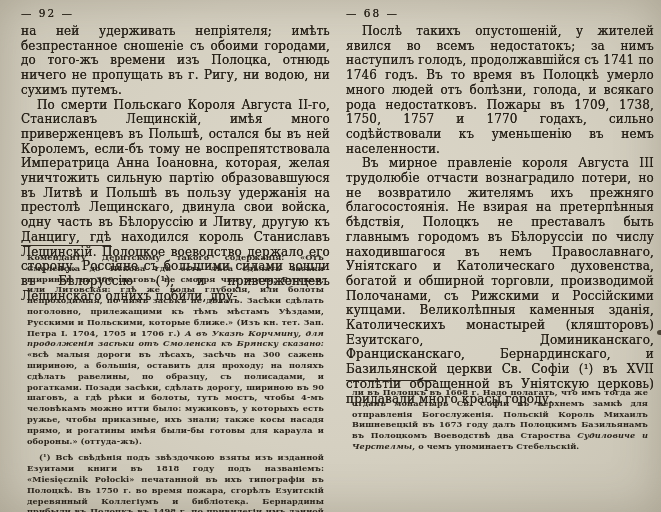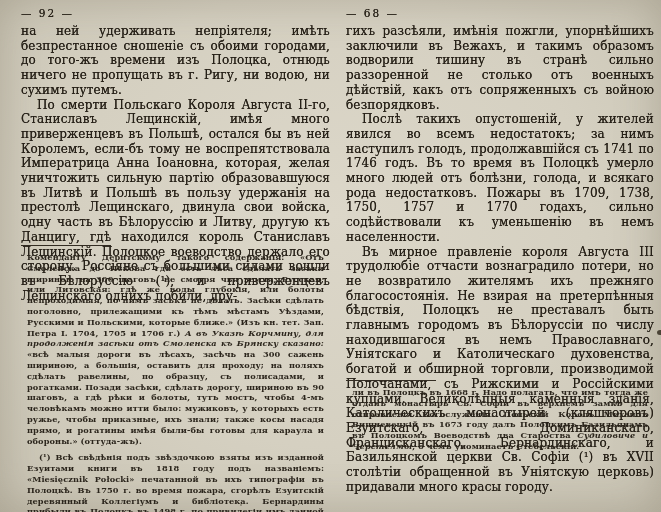--- a/index.html
+++ b/index.html
@@ -74,21 +74,20 @@
       <div class="footnotes">
           <p class=""><span>Коменданту Дерптскому такого содержанія: «Отъ Смоленска до Пскова гдѣ есть лѣса сдѣлать засѣки шириною на 300 шаговъ, не смотря чья земля, Русская, или Литовская: гдѣ же воды глубокія, или болоты непроходимыя, по нимъ засѣкъ не дѣлать. Засѣки сдѣлать поголовно, прилежащими къ тѣмъ мѣстамъ Уѣздами, Русскими и Польскими, которые ближе.» (Изъ кн. тет. Зап. Петра I. 1704, 1705 и 1706 г.) </span><span class="it">А въ Указѣ Корчмину, для продолженія засѣки отъ Смоленска къ Брянску сказано:</span><span> «всѣ малыя дороги въ лѣсахъ, засѣчь на 300 сажень шириною, а большія, оставить для проходу; на поляхъ сдѣлать равелины, по образцу, съ полисадами, и рогатками. Позади засѣки, сдѣлать дорогу, шириною въ 90 шаговъ, а гдѣ рѣки и болоты, тутъ мостъ, чтобы 4-мъ человѣкамъ можно итти было: мужиковъ, у которыхъ есть ружье, чтобы приказные, ихъ знали; также косы насадя прямо, и рогатины имѣя были-бы готовы для караула и обороны.» (оттуда-жъ).</span></p>
           <p class="indent"><span>(¹) Всѣ свѣдѣнія подъ звѣздочкою взяты изъ изданной Езуитами книги въ 1818 году подъ названіемъ: «Miesięcznik Połocki» печатанной въ ихъ типографіи въ Полоцкѣ. Въ 1750 г. во время пожара, сгорѣлъ Езуитскій деревянный Коллегіумъ и библіотека. Бернардины прибыли въ Полоцкъ въ 1498 г. по привилегіи имъ данной Великимъ княземъ Литовскимъ Александромъ. Доминикане въ 1670 г. по приглашенію Виленскаго Каноника Казиміра Горскаго, выстроившаго для нихъ деревянный монастырь, истребленный пожаромъ. Храповицкіе для Францискановъ выстроили деревянный монастырь въ 1684 г. Базильяны прибы-</span></p>
         </div>
     </div>
   </div>
 
   <div class="page page-right">
     <div class="page-number">— 68 —</div>
     <div class="body-text">
-        <p class=""><span>гихъ разсѣяли, имѣнія пожгли, упорнѣйшихъ заключили въ Вежахъ, и такимъ образомъ водворили тишину въ странѣ сильно раззоренной не столько отъ военныхъ дѣйствій, какъ отъ сопряженныхъ съ войною безпорядковъ.</span></p>
         <p class="indent"><span>Послѣ такихъ опустошеній, у жителей явился во всемъ недостатокъ; за нимъ наступилъ голодъ, продолжавшійся съ 1741 по 1746 годъ. Въ то время въ Полоцкѣ умерло много людей отъ болѣзни, голода, и всякаго рода недостатковъ. Пожары въ 1709, 1738, 1750, 1757 и 1770 годахъ, сильно содѣйствовали къ уменьшенію въ немъ населенности.</span></p>
         <p class="indent"><span>Въ мирное правленіе короля Августа III трудолюбіе отчасти вознаградило потери, но не возвратило жителямъ ихъ прежняго благосостоянія. Не взирая на претерпѣнныя бѣдствія, Полоцкъ не преставалъ быть главнымъ городомъ въ Бѣлоруссіи по числу находившагося въ немъ Православнаго, Уніятскаго и Католическаго духовенства, богатой и обширной торговли, производимой Полочанами, съ Рижскими и Россійскими купцами. Великолѣпныя каменныя зданія, Католическихъ монастырей (кляшторовъ) Езуитскаго, Доминиканскаго, Францисканскаго, Бернардинскаго, и Базильянской церкви Св. Софіи (¹) въ XVII столѣтіи обращенной въ Уніятскую церковь) придавали много красы городу.</span></p>
       </div>
     <div class="fn-region">
       <hr class="fn-sep">
       <div class="footnotes">
           <p class=""><span>ли въ Полоцкъ въ 1668 г. Надо полагать, что имъ тогда же отданъ монастырь Св. Софіи въ верхнемъ замкѣ для отправленія Богослуженія. Польскій Король Михаилъ Вишневецкій въ 1673 году далъ Полоцкимъ Базильянамъ въ Полоцкомъ Воеводствѣ два Староства </span><span class="it">Судиловиче и Черстелмы</span><span>, о чемъ упоминаетъ Стебельскій.</span></p>
         </div>
     </div>
   </div>

